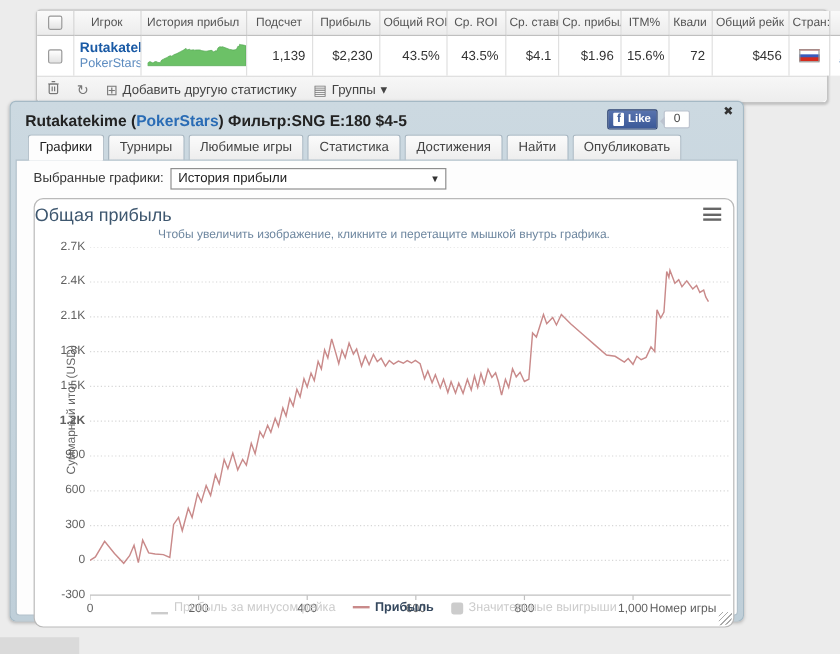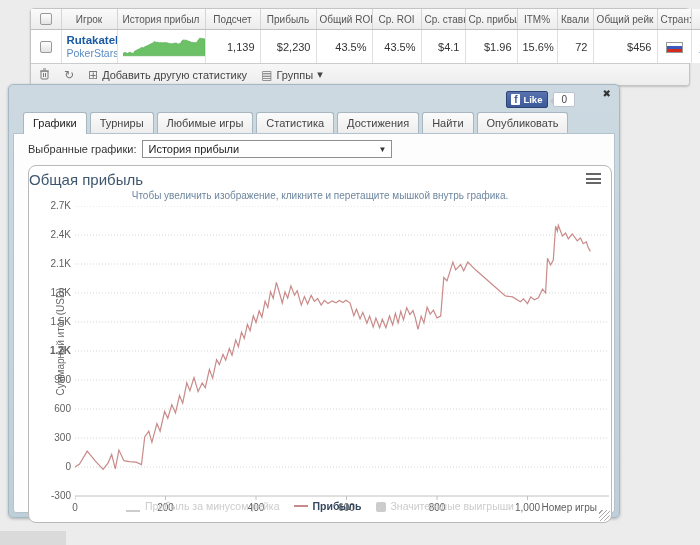--- a/index.html
+++ b/index.html
@@ -48,21 +48,21 @@
   .fb-count:before { content:""; position:absolute; left:-4px; top:4px; border:4px solid transparent;
     border-right-color:#bcc3cf; border-left:none; }
   .panel-close { position:absolute; right:8px; top:3px; font-size:10px; color:#333; cursor:default; }
   .tabs { position:absolute; left:14px; top:27px; display:flex; gap:3px; height:21px; }
   .tab { background:linear-gradient(#fbfbfb,#e6e6e6); border:1px solid #a8b6c0; border-bottom:none;
     border-radius:3px 3px 0 0; font-size:11px; color:#444; padding:4px 9px 0 9px; height:32px; }
   .tab.active { background:#fdfdfd; color:#222; position:relative; z-index:3; height:22px; }
   .panel-content { position:absolute; left:4px; right:4px; top:48px; bottom:4px; background:#fdfdfd;
     border:1px solid #b3c2cc; border-radius:0 0 3px 3px; }
   .select-row { display:flex; align-items:center; gap:6px; padding:6px 0 0 14px; font-size:11px; color:#333; }
-  .select-box { width:250px; height:18px; background:#fff; border:1px solid #8f8f8f; font-size:11px; color:#222;
+  .select-box { width:230px; height:18px; background:#fff; border:1px solid #8f8f8f; font-size:11px; color:#222;
     display:flex; align-items:center; justify-content:space-between; padding:0 5px; }
   .select-arrow { font-size:8px; color:#333; }
 
   
   .chart-box { position:absolute; left:14px; top:31px; width:584px; height:358px; background:#fff;
     border:1px solid #b9b9b9; border-radius:8px; }
   .chart-title { position:absolute; left:0; right:0; top:5px; text-align:left; font-size:15px;
     color:#3E576F; font-weight:normal; }
   .chart-subtitle { position:absolute; left:0; right:0; top:24px; text-align:center; font-size:10px; color:#6D869F; }
   .hamburger-icon { position:absolute; right:10px; top:7px; width:15px; height:11px;
@@ -184,20 +184,21 @@
     <span class="tb-item">
       <span class="tb-icon">▤</span>
       <span>Группы</span>
       <span>▾</span>
     </span>
   </div>
 </div>
 
 <div class="panel">
   <div class="panel-header">
+    <span class="panel-title"><span>Rutakatekime (</span><span class="site">PokerStars</span><span>) Фильтр:SNG E:180 $4-5</span></span>
     <span class="fb-like">
       <span class="fb-btn">
         <span class="fb-f">f</span>
         <span>Like</span>
       </span>
       <span class="fb-count">0</span>
     </span>
     <span class="panel-close">✖</span>
   </div>
   <div class="tabs" id="tabs">

